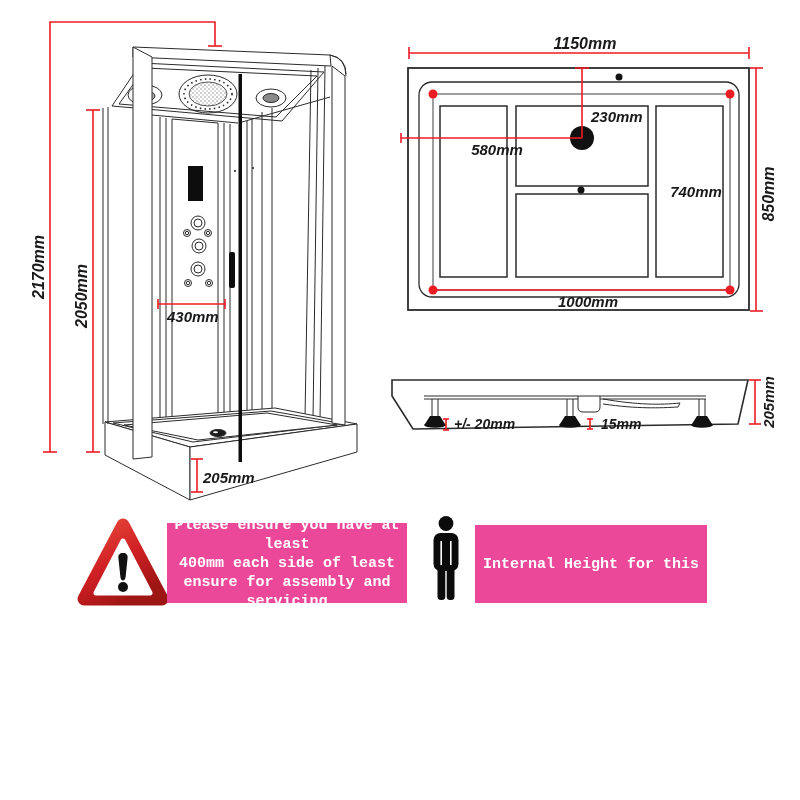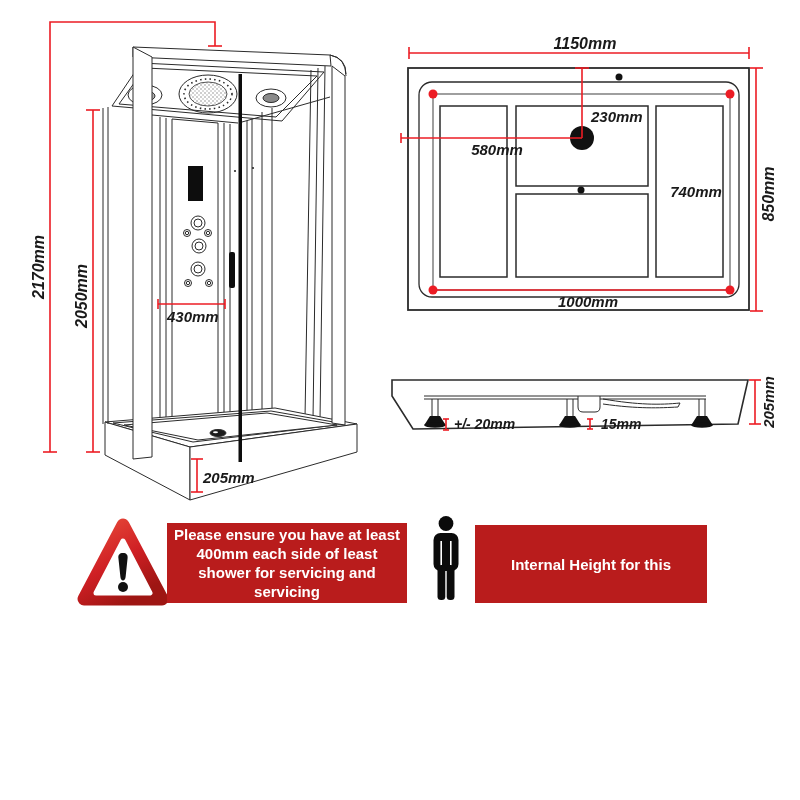--- a/index.html
+++ b/index.html
@@ -1,22 +1,22 @@
 <!DOCTYPE html>
 <html><head>
 <meta charset="utf-8">
 <style>
   html,body{margin:0;padding:0;background:#fff;}
   #stage{position:relative;width:800px;height:800px;background:#fff;overflow:hidden;
          font-family:"Liberation Sans",sans-serif;}
   #lineart{position:absolute;left:0;top:0;}
   .dim-label{font-family:"Liberation Sans",sans-serif;font-weight:bold;font-style:italic;fill:#1a1a1a;}
-  .notice-box{position:absolute;background:#b91c1c;color:#fff;display:flex;flex-direction:column;
+  .notice-box{position:absolute;background:#ec4899;color:#fff;display:flex;flex-direction:column;
               justify-content:center;align-items:center;text-align:center;
-              font-weight:bold;font-size:15px;line-height:19px;}
+              font-weight:bold;font-size:15px;line-height:19px;font-family:Liberation Mono, monospace;}
   #notice-clearance{left:167px;top:523px;width:240px;height:80px;}
   #notice-height{left:475px;top:525px;width:232px;height:78px;}
 </style>
 </head>
 <body>
 
 <div id="stage">
 
 <svg id="lineart" width="800" height="800" viewBox="0 0 800 800">
   <defs>
@@ -232,20 +232,20 @@
     <rect x="440.4" y="541" width="1.6" height="26" fill="#fff"></rect>
     <rect x="450" y="541" width="1.6" height="26" fill="#fff"></rect>
     <rect x="437.5" y="565" width="7.8" height="35" rx="3.5"></rect>
     <rect x="446.7" y="565" width="7.8" height="35" rx="3.5"></rect>
   </g>
 </svg>
 
 <div class="notice-box" id="notice-clearance">
   <div>Please ensure you have at least</div>
   <div>400mm each side of least</div>
-  <div>shower for servicing and</div>
+  <div>ensure for assembly and</div>
   <div>servicing</div>
 </div>
 <div class="notice-box" id="notice-height">
   <div>Internal Height for this</div>
 </div>
 
 </div>
 
 </body></html>

